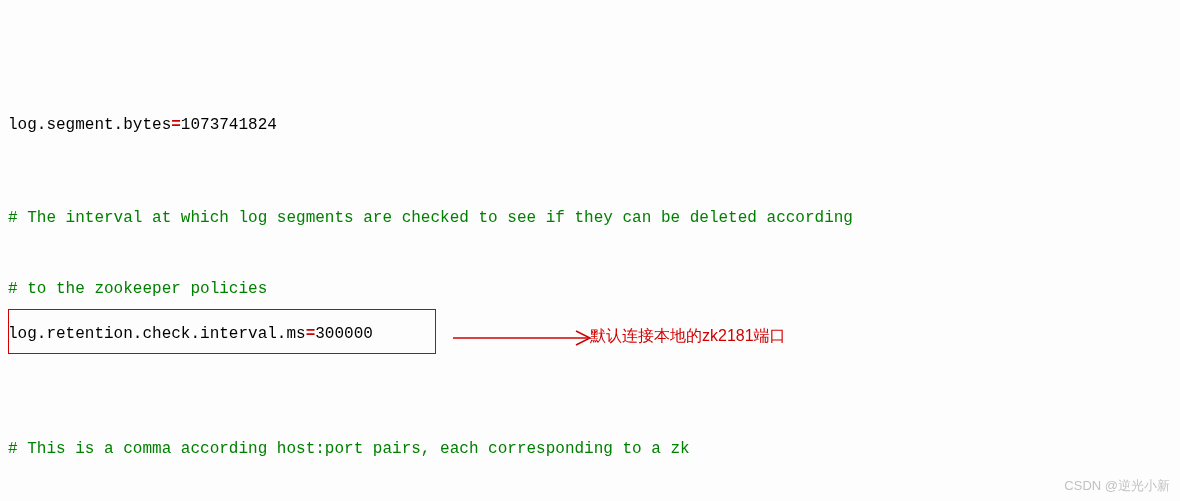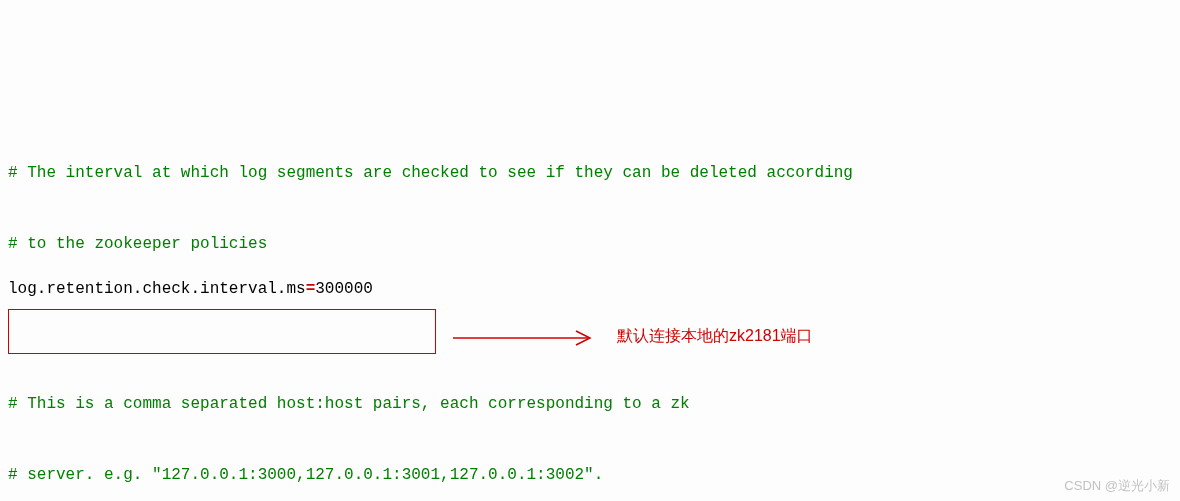--- a/index.html
+++ b/index.html
@@ -32,21 +32,21 @@
     .annotation-arrow {
       position: absolute;
       left: 448px;
       top: 328px;
       width: 150px;
       height: 20px;
       pointer-events: none;
     }
     .annotation-text {
       position: absolute;
-      left: 617px;
+      left: 590px;
       top: 325px;
       color: #d00000;
       font-family: "Microsoft YaHei", "SimSun", sans-serif;
       font-size: 16px;
       white-space: nowrap;
     }
     .watermark {
       position: absolute;
       right: 10px;
       bottom: 6px;
@@ -55,27 +55,28 @@
       font-size: 13px;
       white-space: nowrap;
     }
   </style>
 </head>
 <body>
 
 
 
 <div>
+<span class="line"><span class="key">log.segment.bytes</span><span class="eq">=</span><span class="val">1073741824</span></span>
 <span class="line"></span>
 <span class="line comment"># The interval at which log segments are checked to see if they can be deleted according</span>
 <span class="line comment"># to the zookeeper policies</span>
 <span class="line"><span class="key">log.retention.check.interval.ms</span><span class="eq">=</span><span class="val">300000</span></span>
 <span class="line"></span>
 <span class="line"></span>
-<span class="line comment"># This is a comma separated host:host pairs, each corresponding to a zk</span>
+<span class="line comment"># This is a comma according host:port pairs, each corresponding to a zk</span>
 <span class="line comment"># server. e.g. "127.0.0.1:3000,127.0.0.1:3001,127.0.0.1:3002".</span>
 
 
 
 <span class="line"></span>
 
 
 <span class="line"></span>
 <span class="line"></span>
 

